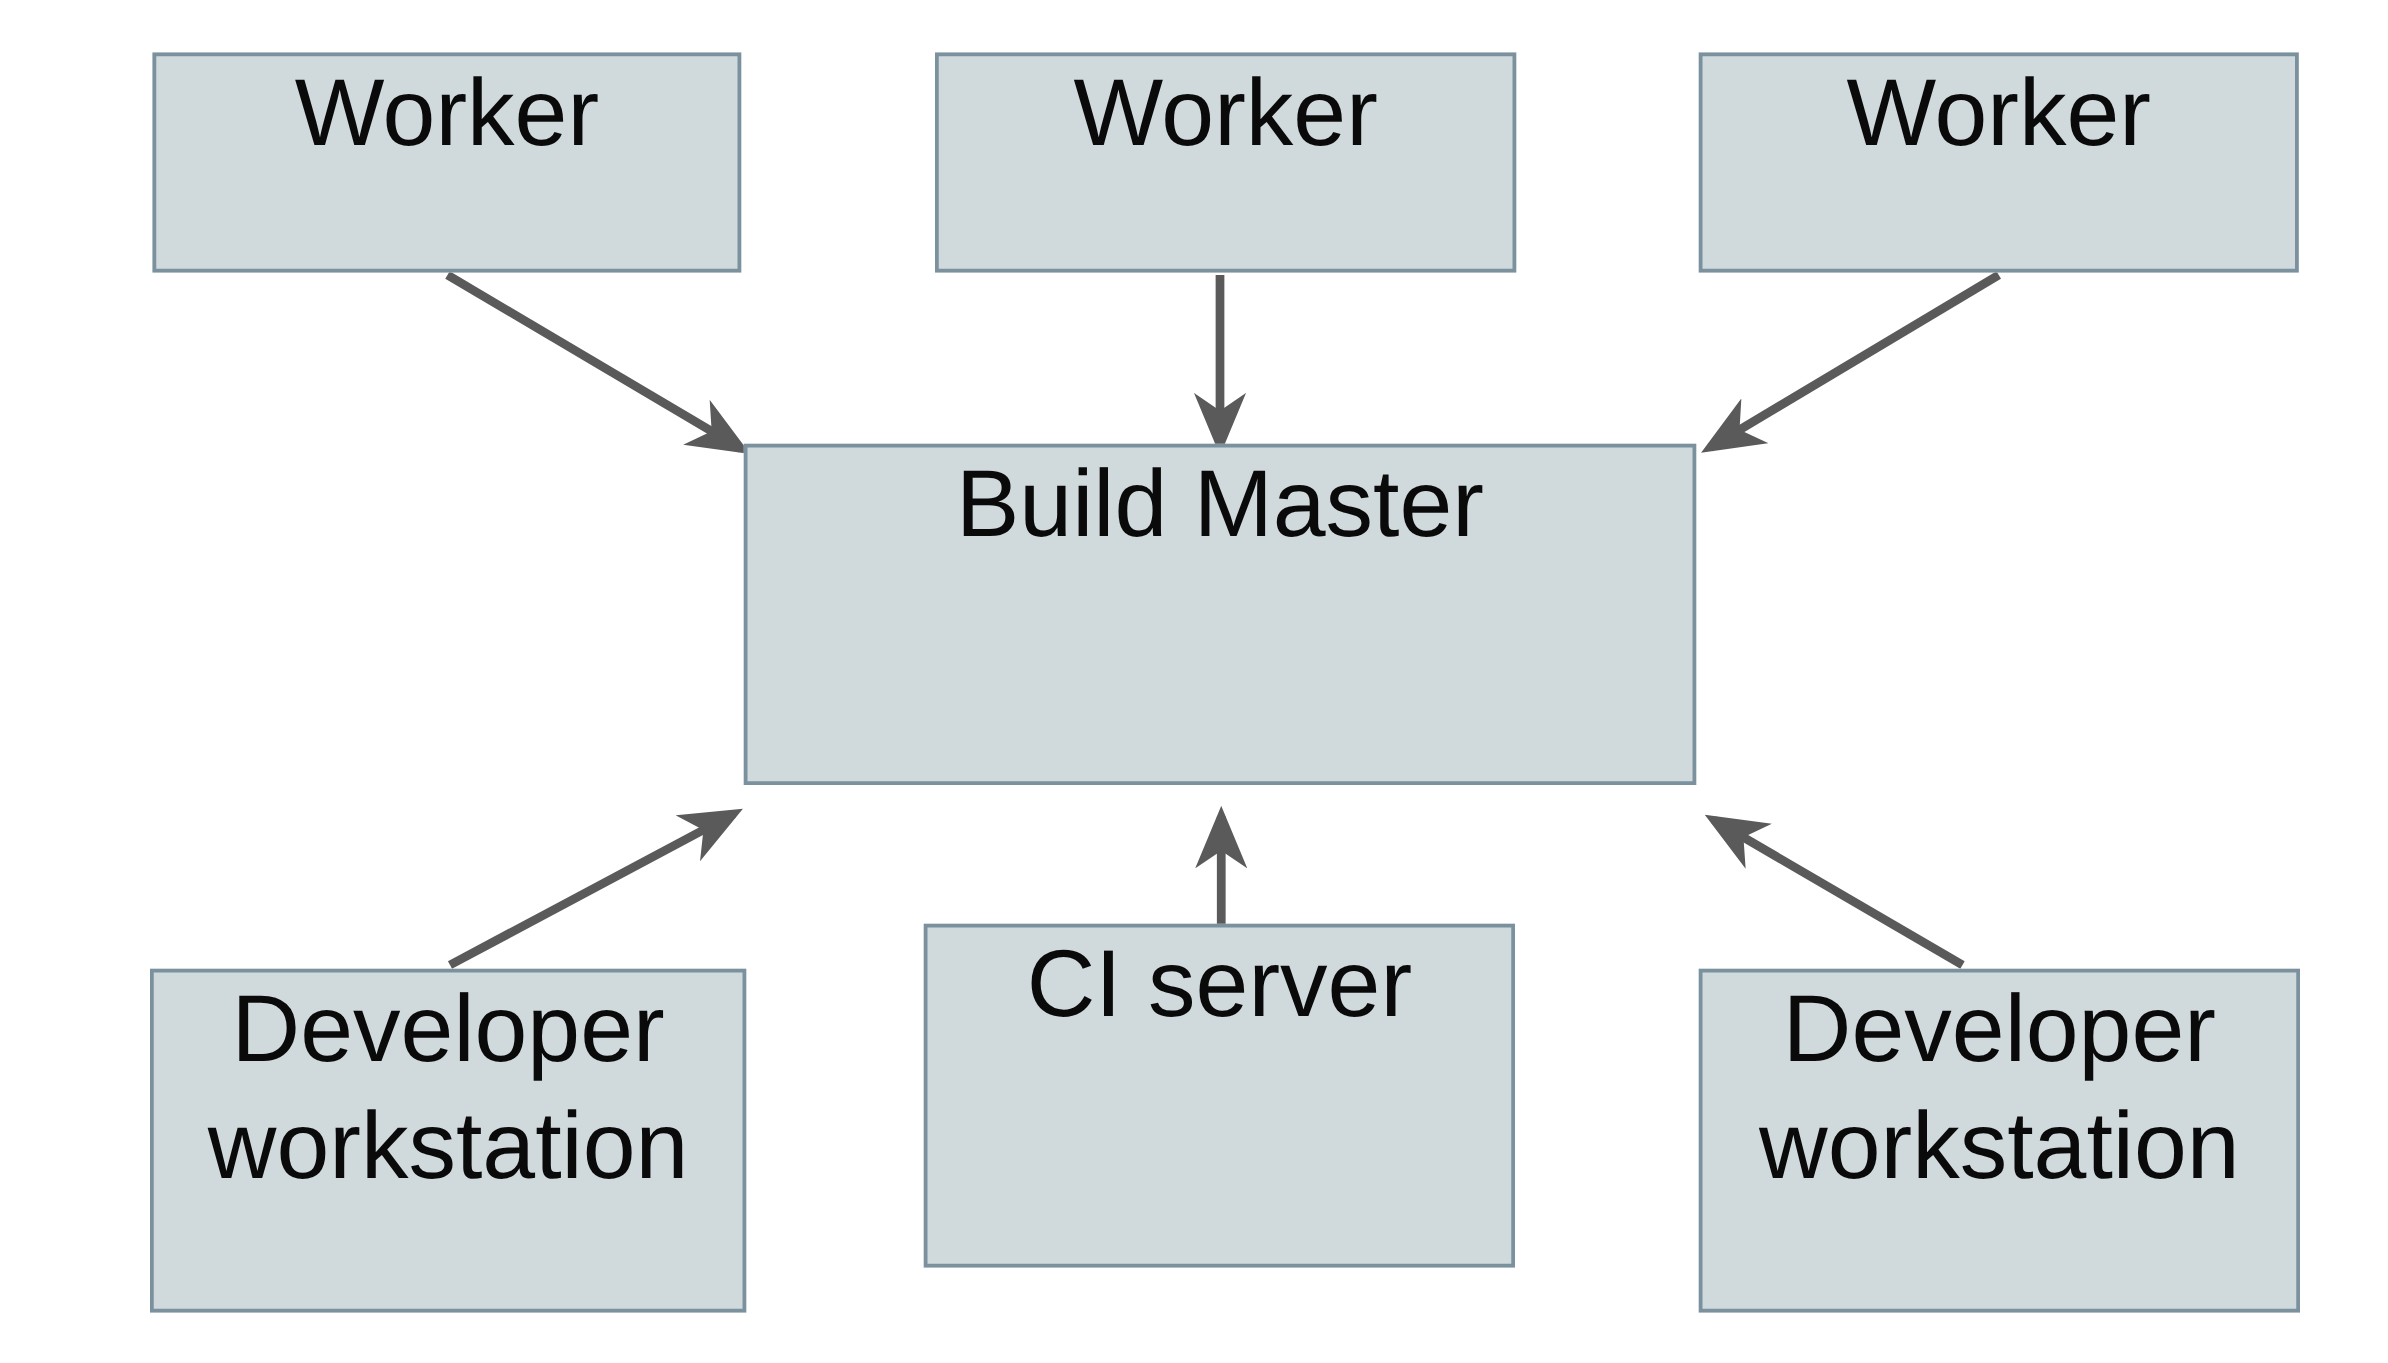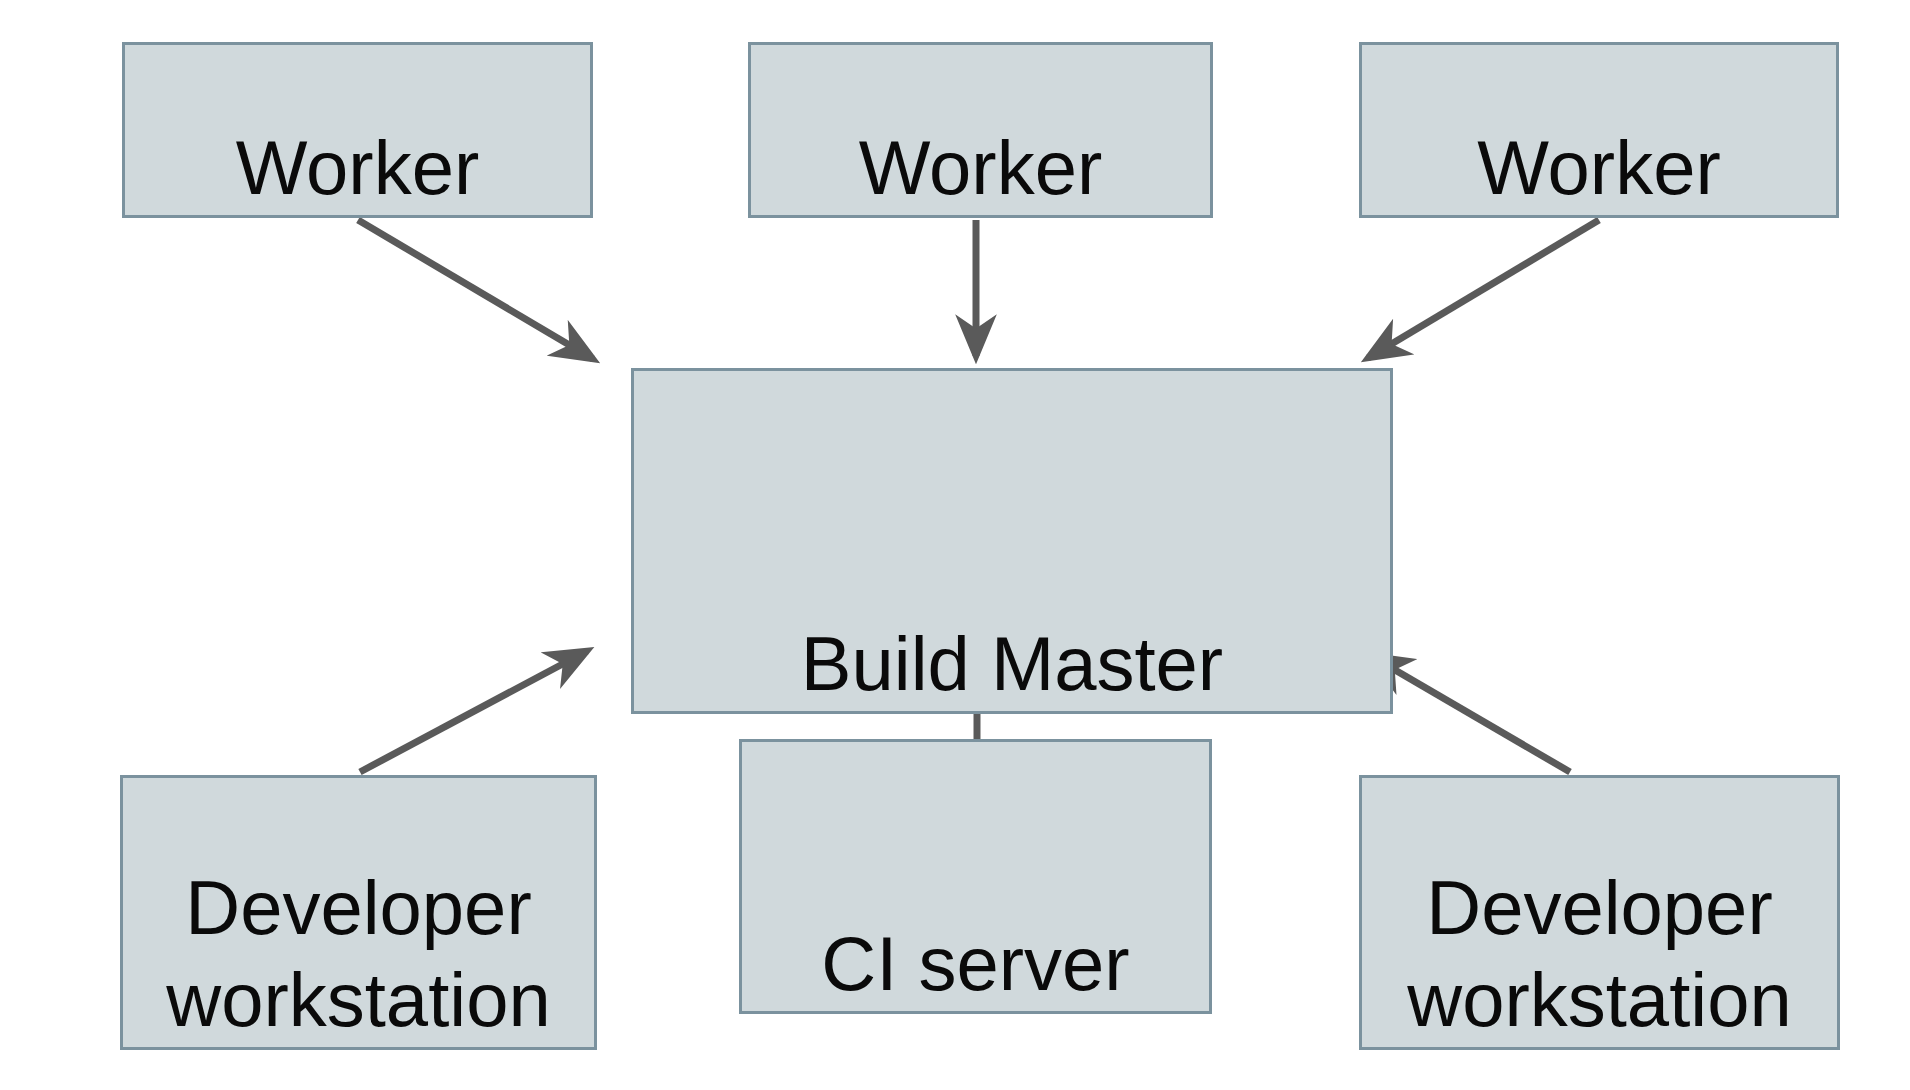--- a/index.html
+++ b/index.html
@@ -34,38 +34,38 @@
     fill: none;
   }
   .arrowhead-shape {
     fill: var(--arrow-color);
   }
   .node {
     position: absolute;
     background: var(--node-fill);
     border: 3px solid var(--node-border);
     display: flex;
-    align-items: flex-end;
+    align-items: flex-start;
     justify-content: center;
     text-align: center;
     color: var(--text-color);
     font-size: 76px;
     line-height: 1.22;
     letter-spacing: 0px;
   }
   .node .node-label {
     display: block;
     width: 100%;
     padding: 0 10px;
   }
   
   .node-worker-left   { left: 122px;  top: 42px;  width: 471px; height: 176px; }
   .node-worker-middle { left: 748px;  top: 42px;  width: 465px; height: 176px; }
   .node-worker-right  { left: 1359px; top: 42px;  width: 480px; height: 176px; }
-  .node-build-master  { left: 595px;  top: 368px; width: 762px; height: 346px; margin-left: 36px; }
+  .node-build-master  { left: 595px;  top: 355px; width: 762px; height: 273px; }
   .node-dev-left      { left: 120px;  top: 775px; width: 477px; height: 275px; }
   .node-ci-server     { left: 739px;  top: 739px; width: 473px; height: 275px; }
   .node-dev-right     { left: 1359px; top: 775px; width: 481px; height: 275px; }
 </style>
 </head>
 <body>
 
 <div class="canvas">
 
   <svg class="arrows-layer" viewBox="0 0 1910 1090" xmlns="http://www.w3.org/2000/svg">

